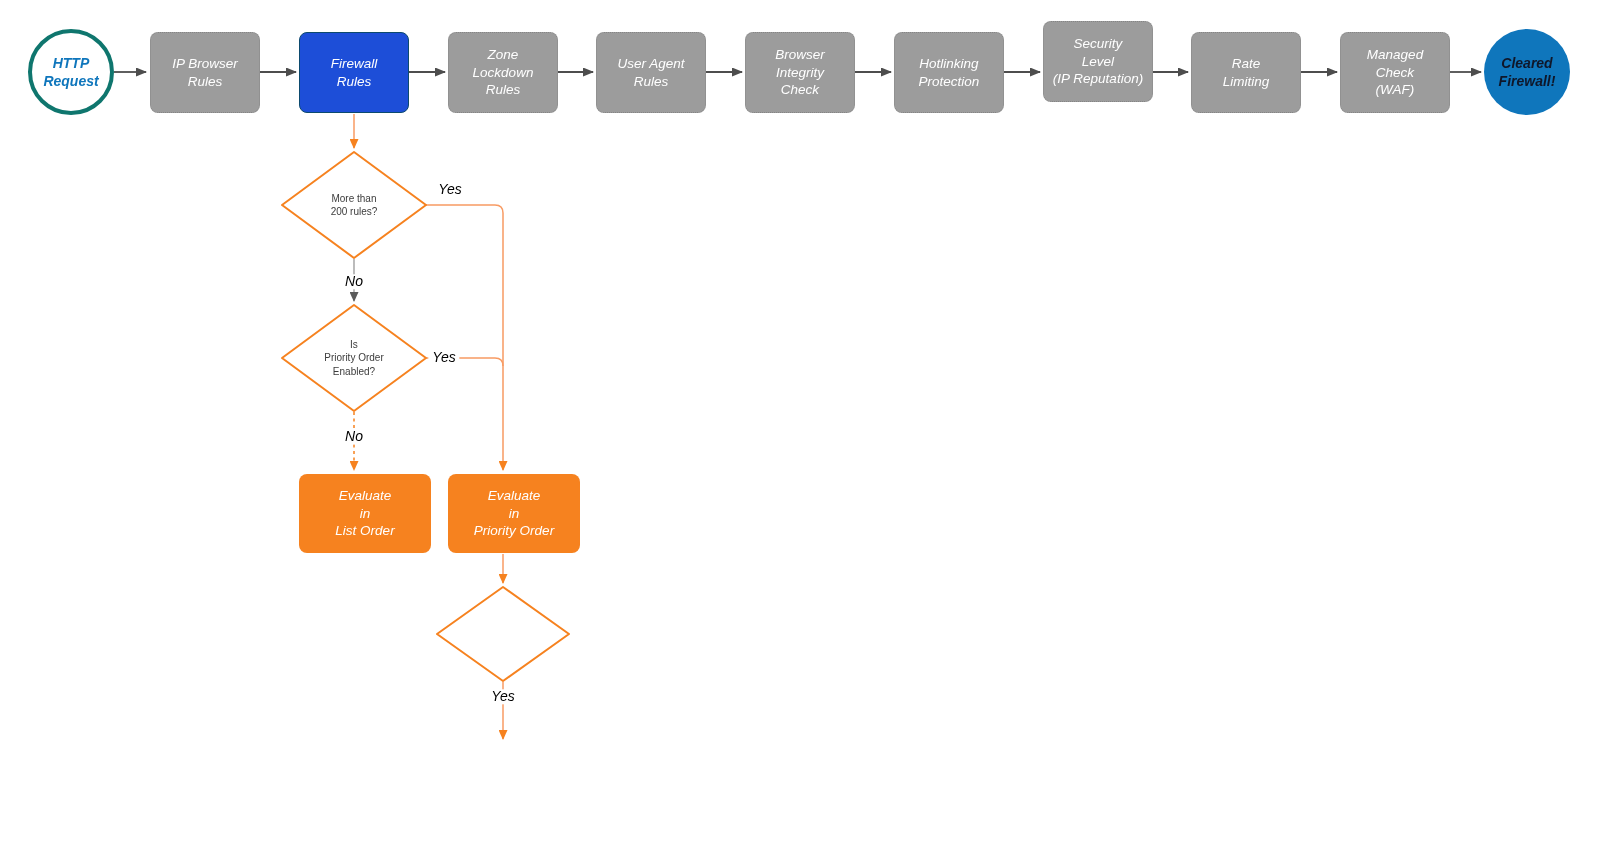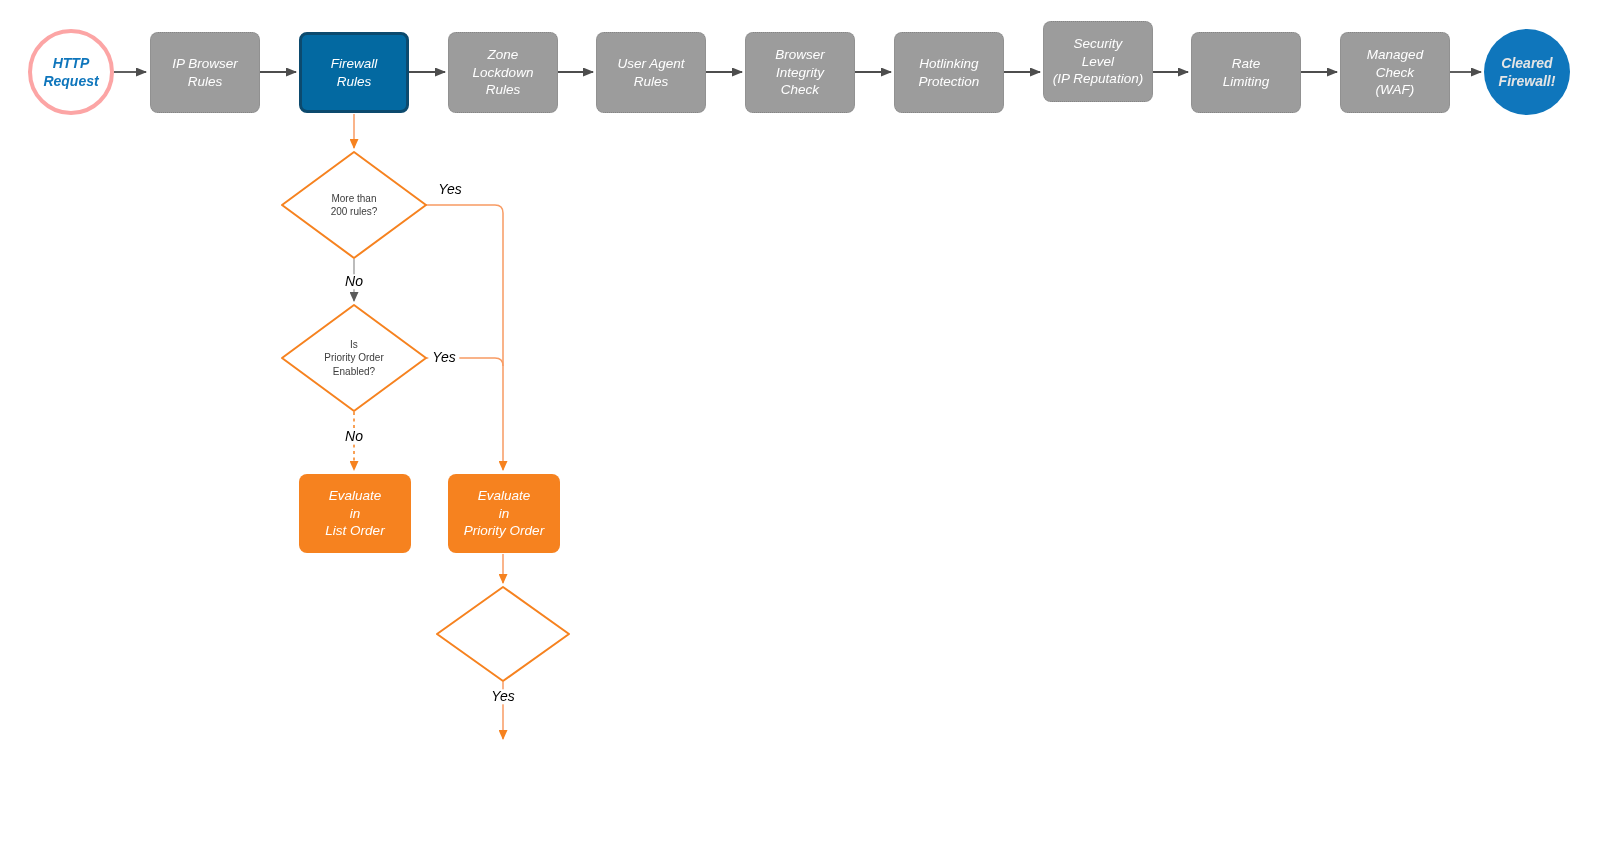--- a/index.html
+++ b/index.html
@@ -8,45 +8,45 @@
     font-family:"Liberation Sans", sans-serif; overflow:hidden;
   }
   .edges { position:absolute; left:0; top:0; width:1600px; height:858px; pointer-events:none; }
 
   .top-node {
     position:absolute; width:110px; height:81px; border-radius:8px;
     display:flex; align-items:center; justify-content:center; text-align:center;
     box-sizing:border-box;
   }
   .gray-node   { background:#9C9C9C; border:1px dotted #858585; }
-  .orange-node { background:#0369a1; border:3px solid #0c4a6e;align-items:center; }
+  .orange-node { background:#1d4ed8; border:1px solid #0c4a6e;align-items:center; }
 
   .node-label {
     color:#ffffff; font-style:italic; font-size:13.5px; line-height:1.32;
     white-space:pre-line;
   }
 
   .circle {
     position:absolute; width:86px; height:86px; border-radius:50%;
     display:flex; align-items:center; justify-content:center; text-align:center;
     box-sizing:border-box;
   }
-  .start-circle { left:28px;  top:29px; background:#ffffff; border:4px solid #fca5a5; }
+  .start-circle { left:28px;  top:29px; background:#ffffff; border:4px solid #0f766e; }
   .end-circle   { left:1484px; top:29px; background:#0F76BC; }
   .c-label { font-weight:bold; font-style:italic; font-size:14px; line-height:1.3; white-space:pre-line; }
   .start-circle .c-label { color:#0F76BC; }
-  .end-circle   .c-label { color:#e5e5e5; }
+  .end-circle   .c-label { color:#0f172a; }
 
   .diamond-label {
     position:absolute; display:flex; align-items:center; justify-content:center;
     text-align:center; color:#3c3c3c; font-size:10px; line-height:1.35;
     white-space:pre-line;
   }
   .action-node {
-    position:absolute; width:112px; height:79px; background:#F6821F;
+    position:absolute; width:132px; height:79px; background:#F6821F;
     border-radius:8px; display:flex; align-items:center; justify-content:center;
     text-align:center;
   }
   .edge-label {
     position:absolute; transform:translate(-50%,-50%);
     font-style:italic; font-size:14px; color:#000000;
     background:#ffffff; padding:0 4px; line-height:1.1;
   }
 </style>
 </head>

